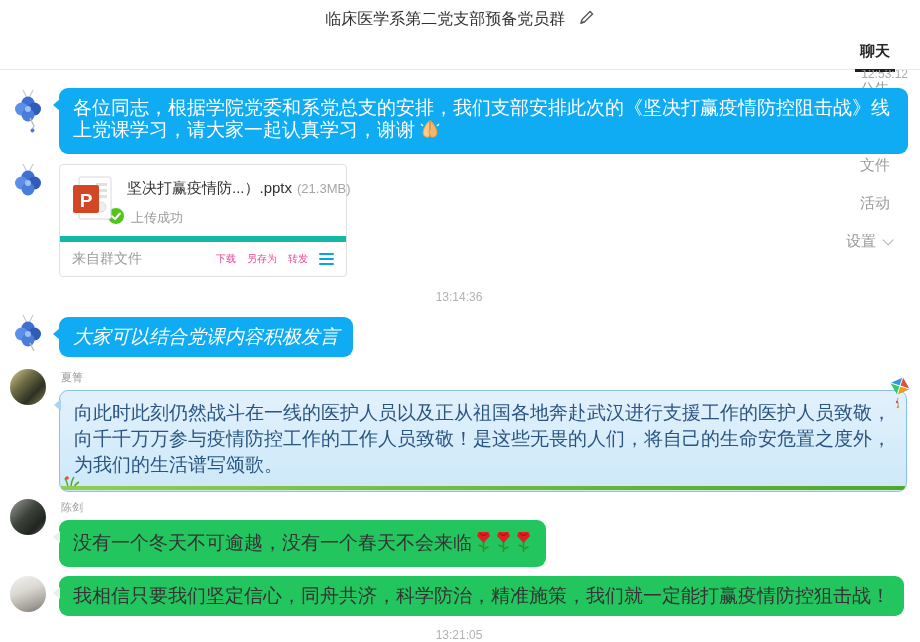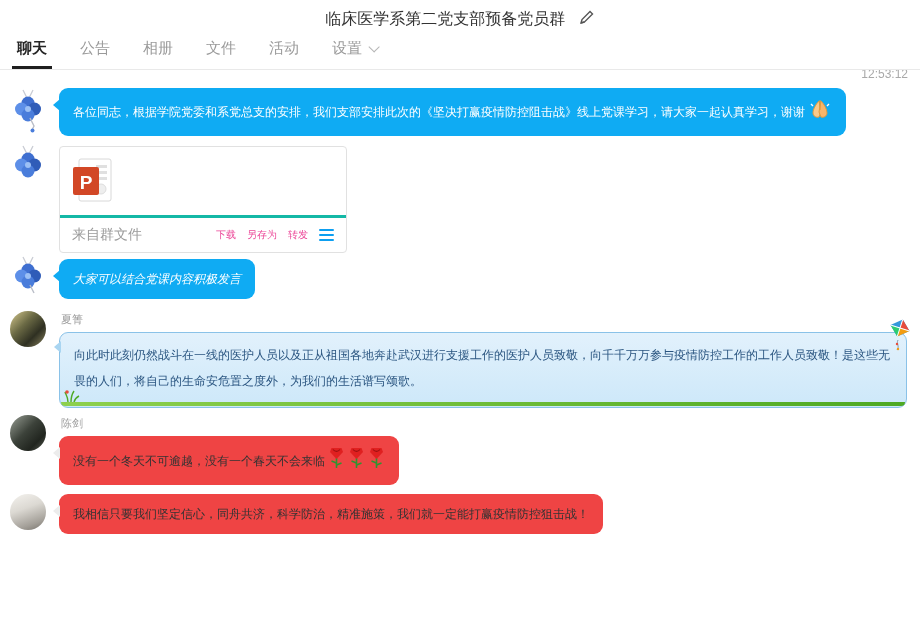--- a/index.html
+++ b/index.html
@@ -6,45 +6,45 @@
   html,body { width:920px; height:642px; overflow:hidden; background:#fff;
     font-family:"Liberation Sans","DejaVu Sans",sans-serif; }
 
   
   .header { height:34px; padding-top:9px; text-align:center; }
   .header .title { font-size:16px; color:#333; vertical-align:middle; }
   .edit-ic { display:inline-block; vertical-align:middle; margin-left:8px; cursor:pointer; }
 
   
   .tabbar { display:flex; align-items:flex-end; height:36px; padding-left:14px;
-    border-bottom:1px solid #e9e9e9; position:relative; }
+    border-bottom:1px solid #e9e9e9; position:relative;flex-direction:column; }
   .tab { font-size:15px; color:#9a9a9a; padding:8px 3px 11px; margin-right:27px; cursor:pointer; position:relative; }
   .tab.active { color:#262626; font-weight:bold; }
   .tab.active::after { content:""; position:absolute; left:-2px; right:-2px; bottom:0; height:3px; background:#1f1f1f; }
   .tab .chev { display:inline-block; width:8px; height:8px; border-right:1.5px solid #b5b5b5;
     border-bottom:1.5px solid #b5b5b5; transform:rotate(45deg) translateY(-3px); margin-left:6px; }
 
   
   .chat { padding:0 12px 0 10px; }
   .timeclip { height:12px; overflow:hidden; text-align:right; }
   .timeclip span { display:inline-block; font-size:12px; color:#a9a9a9; transform:translateY(-6px); }
   .timestamp { text-align:center; font-size:12px; color:#b2b2b2; margin:13px 0 9px; }
 
   .msg-row { display:flex; align-items:flex-start; margin-top:8px; }
   .avatar { width:36px; height:36px; border-radius:50%; flex:0 0 36px; overflow:hidden; cursor:pointer; }
   .avatar.square { border-radius:0; overflow:visible; background:#fff; height:46px; }
   .msg-body { margin-left:13px; max-width:856px; }
   .sender { font-size:11px; color:#9b9b9b; margin:1px 0 5px 2px; }
 
   .bubble { position:relative; display:inline-block; border-radius:9px; padding:10px 14px;
-    font-size:12px; line-height:20px; }
+    font-size:19px; line-height:20px; }
   .bubble.blue { background:#0fabf3; color:#fff; }
   .bubble.blue::before { content:""; position:absolute; left:-12px; top:11px;
     border:6px solid transparent; border-right:7px solid #0fabf3; }
-  .bubble.gray { background:#ef4444; color:#333; }
+  .bubble.gray { background:#22c55e; color:#333; }
   .bubble.gray::before { content:""; position:absolute; left:-12px; top:11px;
     border:6px solid transparent; border-right:7px solid #ececec; }
 
   .bubble.kite { width:848px; border:1px solid #8ac2e8;
     background:linear-gradient(180deg,#e2f1fc 0%,#cde8f9 100%);
     color:#2a5580; padding:9px 14px 13px; line-height:26px; }
   .bubble.kite::before { content:""; position:absolute; left:-12px; top:8px;
     border:6px solid transparent; border-right:7px solid #a9d5f1; }
   .bubble.kite::after { content:""; position:absolute; left:1px; right:1px; bottom:1px; height:4px;
     border-radius:0 0 8px 8px; background:linear-gradient(90deg,#8ed04e,#4ea924); }
@@ -55,21 +55,21 @@
 
   
   .file-card { width:288px; border:1px solid #e1e1e1; border-radius:4px; background:#fff; margin-top:2px; }
   .file-top { display:flex; padding:11px 12px 7px; }
   .ppt-wrap { width:42px; height:50px; position:relative; flex:0 0 42px; }
   .file-info { margin-left:13px; padding-top:3px; }
   .file-name-line { font-size:15px; color:#333; white-space:nowrap; }
   .file-size { font-size:13px; color:#a6a6a6; margin-left:5px; }
   .file-status { display:flex; align-items:center; margin-top:9px; margin-left:-20px; }
   .file-status .st-txt { font-size:13px; color:#9b9b9b; margin-left:6px; }
-  .file-bottom { border-top:3px solid #14b8a6; display:flex; align-items:center; padding:8px 12px; }
+  .file-bottom { border-top:6px solid #14b8a6; display:flex; align-items:center; padding:8px 12px; }
   .file-src { font-size:14px; color:#9b9b9b; flex:1; }
   .file-act { font-size:10px; color:#ec4899; margin-left:11px; cursor:pointer; text-decoration:none; }
   .menu-ic { display:inline-block; margin-left:11px; cursor:pointer; }
   .menu-ic i { display:block; width:15px; height:2.5px; background:#0d9ff0; margin:2.5px 0; border-radius:1px; }
 
   
   .av-xia   { background:linear-gradient(135deg,#d8cb90 0%,#6b6a45 38%,#2f3022 68%,#8a845f 100%); }
   .av-chen  { background:linear-gradient(135deg,#9aa096 0%,#3c423a 45%,#21251f 75%,#5c6157 100%); }
   .av-zhuang{ background:linear-gradient(160deg,#f4f2ee 0%,#dcd9d3 40%,#a39f98 78%,#76726b 100%); }
 </style>
@@ -148,36 +148,49 @@
             <svg width="42" height="50" viewBox="0 0 42 50">
               <rect x="7" y="1" width="32" height="42" rx="2" fill="#fff" stroke="#d8d8d8"></rect>
               <rect x="24" y="7" width="11" height="3" fill="#e0e0e0"></rect>
               <rect x="24" y="13" width="11" height="3" fill="#e0e0e0"></rect>
               <rect x="24" y="19" width="11" height="3" fill="#e0e0e0"></rect>
               <circle cx="29" cy="31" r="5" fill="#eee" stroke="#ddd"></circle>
               <rect x="1" y="9" width="26" height="28" rx="2" fill="#d24726"></rect>
               <text x="14" y="31" font-size="19" font-family="Liberation Sans, sans-serif" font-weight="bold" fill="#fff" text-anchor="middle">P</text>
             </svg>
           </div>
+          <div class="file-info">
+            <div class="file-name-line"><span>坚决打赢疫情防...）.pptx</span><span class="file-size">(21.3MB)</span></div>
+            <div class="file-status">
+              <span>
+                <svg width="18" height="18" viewBox="0 0 18 18">
+                  <circle cx="9" cy="9" r="8.5" fill="#52c41a" stroke="#fff" stroke-width="1"></circle>
+                  <path d="M5 9.2 L8 12 L13 6.5" fill="none" stroke="#fff" stroke-width="2" stroke-linecap="round" stroke-linejoin="round"></path>
+                </svg>
+              </span>
+              <span class="st-txt">上传成功</span>
+            </div>
+          </div>
         </div>
         <div class="file-bottom">
           <span class="file-src">来自群文件</span>
           <a class="file-act">下载</a>
           <a class="file-act">另存为</a>
           <a class="file-act">转发</a>
           <span class="menu-ic">
               <i></i>
               <i></i>
               <i></i>
             </span>
         </div>
       </div>
     </div>
   </div>
 
+  <div class="timestamp">13:14:36</div>
 
   <div class="msg-row" style="margin-top:2px;font-style:italic;">
     <div class="avatar square">
       <svg width="36" height="46" viewBox="0 0 36 46">
         <path d="M13 2 L18 12 L23 2" fill="none" stroke="#c9ccd4" stroke-width="1.3"></path>
         <g>
           <circle cx="18" cy="15" r="6.5" fill="#3f6fd0"></circle>
           <circle cx="11.5" cy="21" r="6.5" fill="#5d8fe8"></circle>
           <circle cx="24.5" cy="21" r="6.5" fill="#2f5cb8"></circle>
           <circle cx="18" cy="27" r="6.5" fill="#4a7ddb"></circle>
@@ -244,14 +257,15 @@
     </div>
   </div>
 
   <div class="msg-row" style="margin-top:9px;">
     <div class="avatar av-zhuang"></div>
     <div class="msg-body">
       <div class="bubble gray"><span>我相信只要我们坚定信心，同舟共济，科学防治，精准施策，我们就一定能打赢疫情防控狙击战！</span></div>
     </div>
   </div>
 
+  <div class="timestamp" style="margin:12px 0 6px;">13:21:05</div>
 
 </div>
 
 </body></html>

